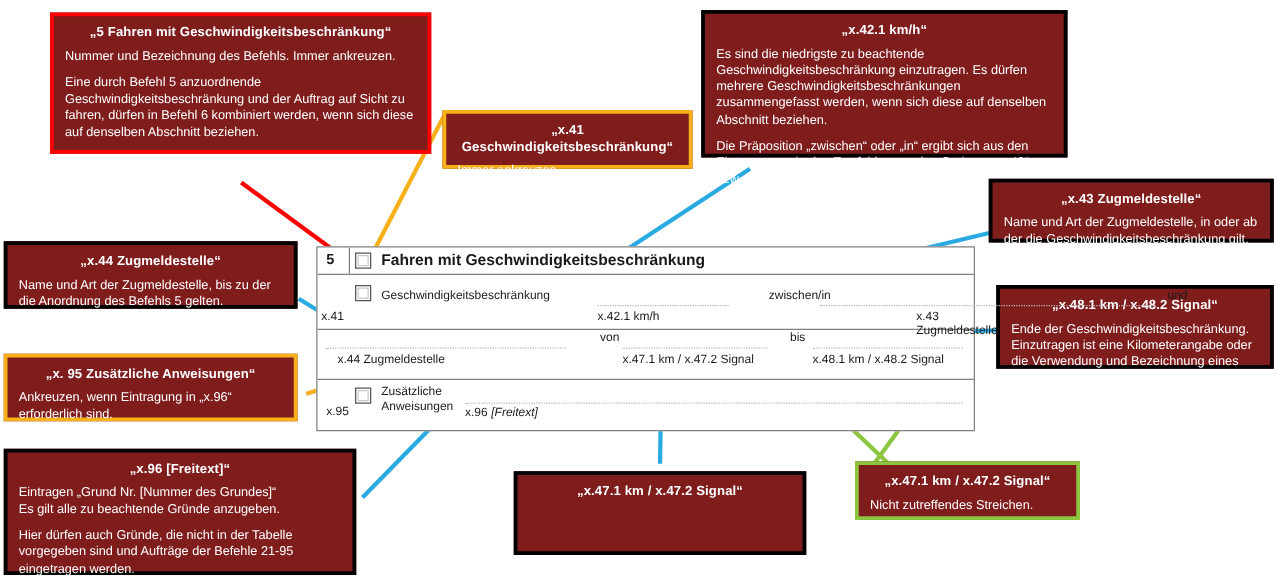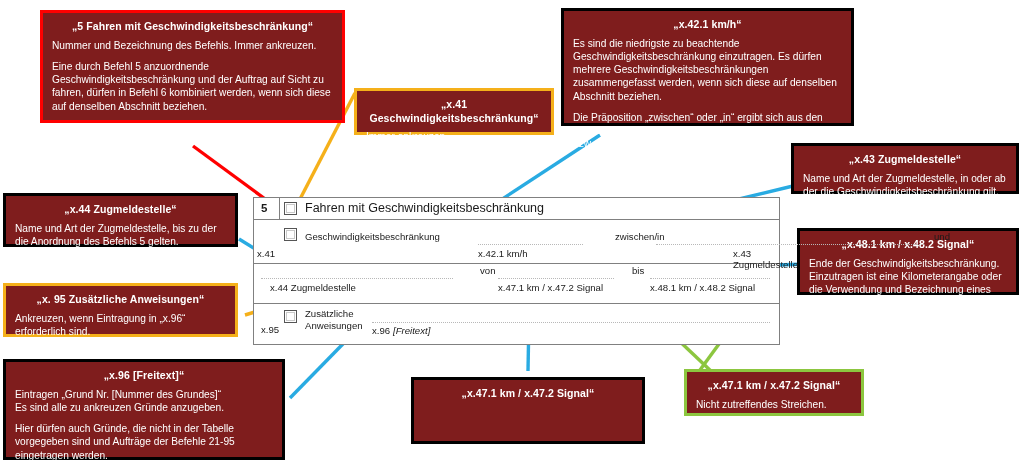--- a/index.html
+++ b/index.html
@@ -71,21 +71,21 @@
     position:absolute;width:13px;height:13px;
     border:1.2px solid #555;background:#fff;box-sizing:border-box;
   }
   .cbox:after{
     content:"";position:absolute;left:1px;top:1px;right:1px;bottom:1px;
     border:1px solid #c9c9c9;
   }
   #f-head .cbox{left:30px;top:4px;}
   #f-head .htitle{
     position:absolute;left:51px;top:3px;
-    font-size:12.5px;font-weight:normal;color:#1a1a1a;
+    font-size:12.5px;font-weight:bold;color:#1a1a1a;
   }
 
   
   #f-r1{height:44px;}
   #f-r1 .cbox{left:30px;top:8px;}
   .lbl{position:absolute;font-size:9.6px;color:#1a1a1a;}
   .fieldline{
     position:absolute;height:0;border-bottom:1px dotted #b8b8b8;
   }
 
@@ -156,21 +156,21 @@
   </div>
 
   <div class="callout b-orange" style="left:3px;top:283px;width:235px;height:54px;">
     <span class="c-title">„x. 95 Zusätzliche Anweisungen“</span>
     <span class="c-para">Ankreuzen, wenn Eintragung in „x.96“ erforderlich sind.</span>
   </div>
 
   <div class="callout b-blue" style="left:3px;top:359px;width:282px;height:101px;">
     <span class="c-title">„x.96  [Freitext]“</span>
     <span class="c-para tight">Eintragen „Grund Nr. [Nummer des Grundes]“</span>
-    <span class="c-para tight">Es sind alle zu ankreuzen Gründe anzugeben.</span>
+    <span class="c-para tight">Es gilt alle zu beachtende Gründe anzugeben.</span>
     <span class="c-para">Hier dürfen auch Gründe, die nicht in der Tabelle vorgegeben sind und Aufträge der Befehle 21-95 eingetragen werden.</span>
   </div>
 
   <div class="callout b-blue" style="left:411px;top:377px;width:234px;height:67px;">
     <span class="c-title">„x.47.1 km / x.47.2 Signal“</span>
   </div>
 
   <div class="callout b-green" style="left:684px;top:369px;width:180px;height:47px;">
     <span class="c-title">„x.47.1 km / x.47.2 Signal“</span>
     <span class="c-para">Nicht zutreffendes Streichen.</span>

